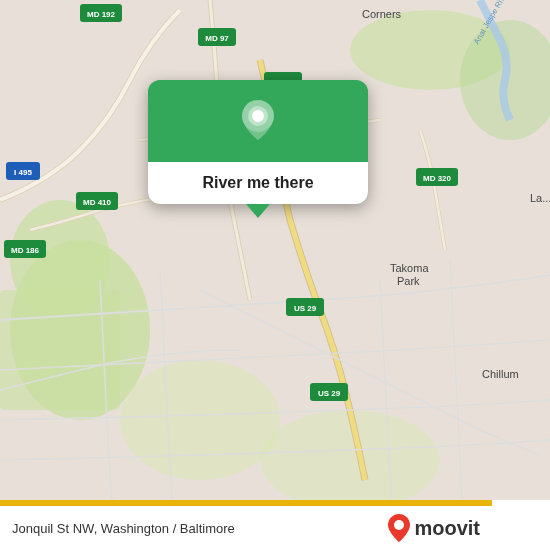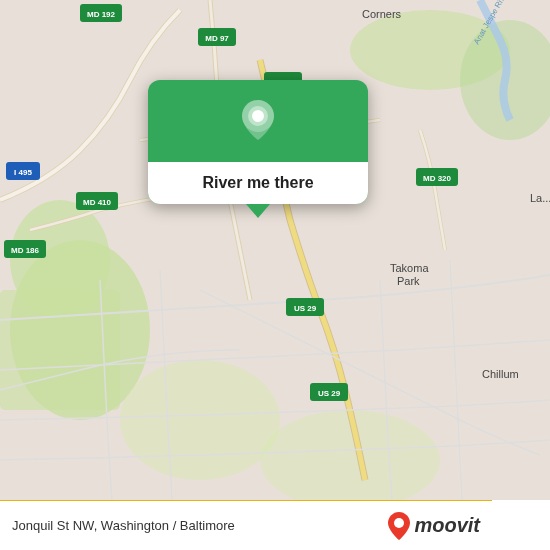--- a/index.html
+++ b/index.html
@@ -76,21 +76,21 @@
     }
 
     
     #bottom-bar {
       width: 492px;
       height: 50px;
       background: white;
       display: flex;
       align-items: center;
       padding: 0 12px;
-      border-top: 1px solid #eab308;
+      border-top: 6px solid #eab308;
       position: relative;
     }
 
     .bottom-bar-text {
       font-size: 13px;
       color: #333;
       flex: 1;
     }
 
     .moovit-logo {
@@ -101,21 +101,20 @@
 
     .moovit-pin {
       width: 22px;
       height: 28px;
     }
 
     .moovit-text {
       font-size: 20px;
       font-weight: bold;
       color: #333;
-      font-style: italic;
     }
   </style>
 </head>
 <body>
 
 <div id="map-container">
 
   <svg class="map-svg" viewBox="0 0 550 500" xmlns="http://www.w3.org/2000/svg">
 
     <rect width="550" height="500" fill="#e8e0d8"></rect>

